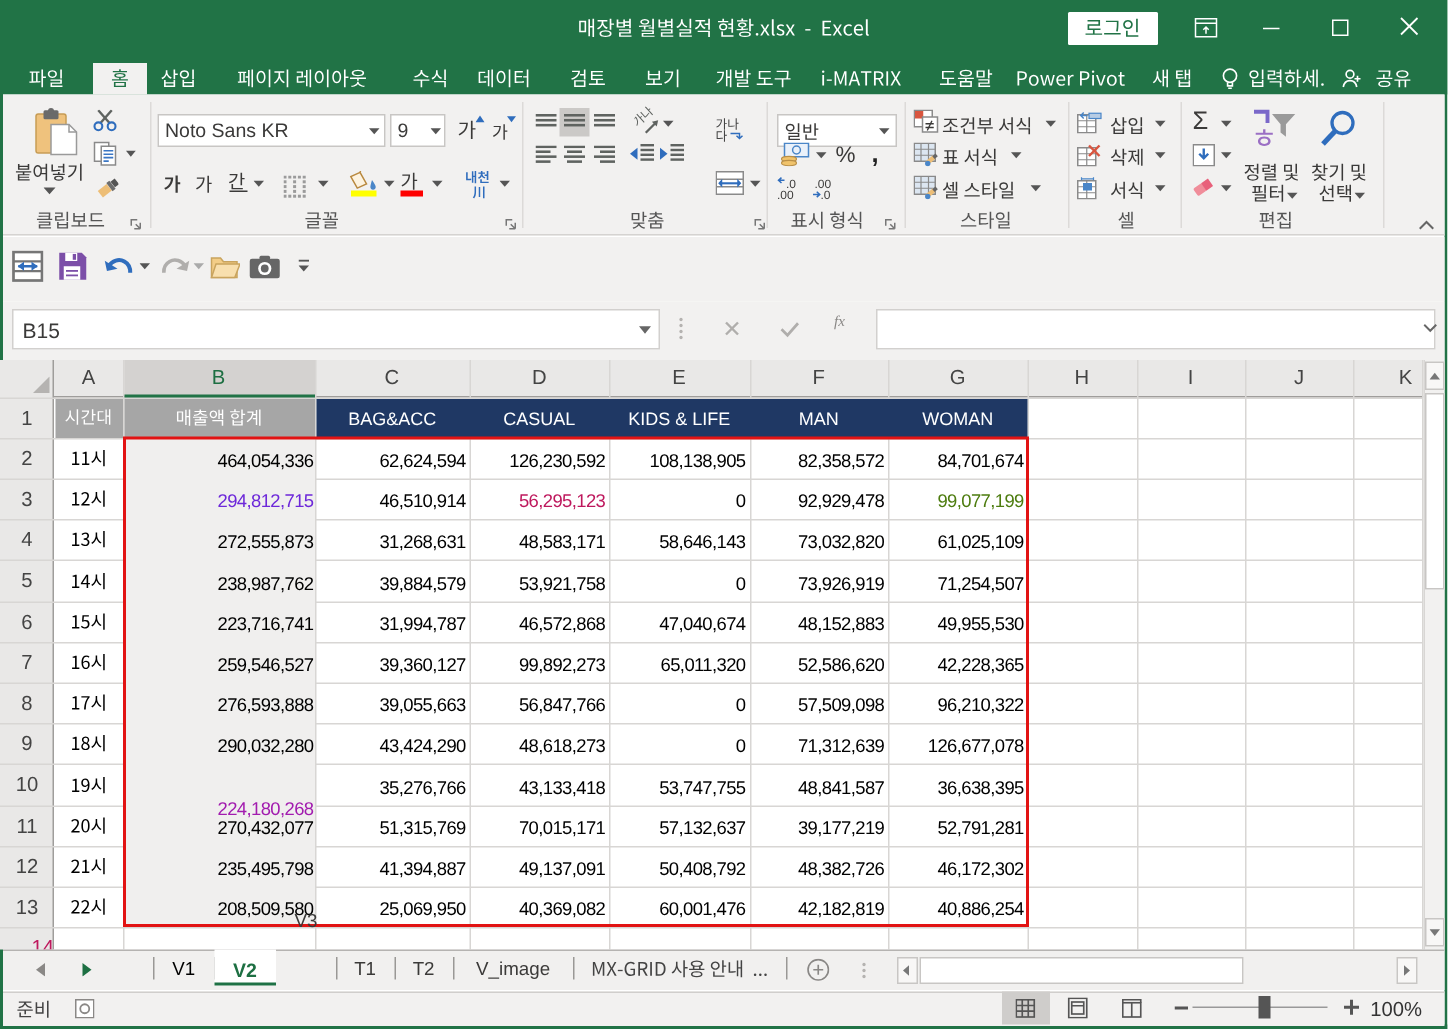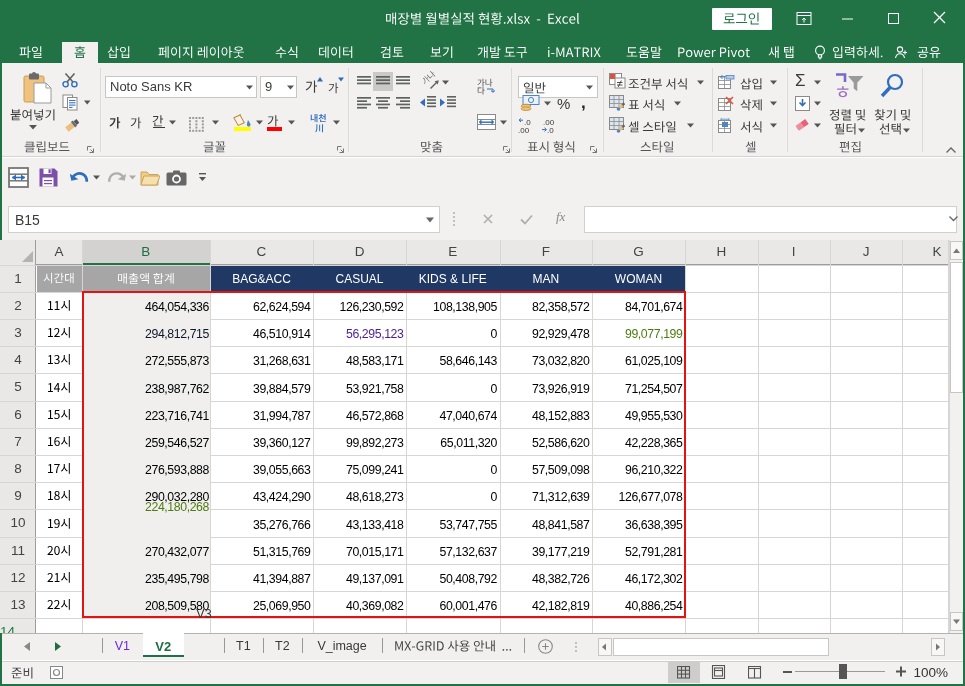--- a/index.html
+++ b/index.html
@@ -780,21 +780,21 @@
       <circle cx="2" cy="14" r="1.1"></circle>
     </g>
   </svg>
 <svg class="abs" style="left:481px;top:212px" width="14" height="14" stroke="#b0aeac" stroke-width="1.6">
     <line x1="3" y1="3" x2="11" y2="11"></line>
     <line x1="11" y1="3" x2="3" y2="11"></line>
   </svg>
 <svg class="abs" style="left:519px;top:212px" width="15" height="14" fill="none" stroke="#b0aeac" stroke-width="1.8">
     <path d="M2 7.5l4 4 7-8"></path>
   </svg>
-<div style="position:absolute;left:556px;top:209px;font-style:italic;font-size:13px;font-family:'Liberation Serif',serif;color:#8a8886">fx</div>
+<div style="position:absolute;left:556px;top:209px;font-style:italic;font-size:10px;font-family:'Liberation Serif',serif;color:#8a8886">fx</div>
 <div style="position:absolute;left:584px;top:206px;width:373px;height:27px;background:#fff;border:1px solid #d2d0ce"></div>
 <svg class="abs" style="left:948px;top:215px" width="11" height="8" fill="none" stroke="#666" stroke-width="1.3">
     <path d="M1.5 1.5L5.5 5.5 9.5 1.5"></path>
   </svg>
 <div style="position:absolute;left:2px;top:240px;width:947px;height:393px;background:#fff"></div>
 <div style="position:absolute;left:0px;top:240px;width:949px;height:24.5px;background:#e9e8e7;border-bottom:1px solid #9f9d9b"></div>
 <div style="position:absolute;left:0px;top:240px;width:36px;height:393px;background:#e9e8e7;border-right:1px solid #9f9d9b"></div>
 <svg class="abs" style="left:22px;top:251px" width="12" height="12">
     <path d="M11 0v11H0z" fill="#b5b3b1"></path>
   </svg>
@@ -841,21 +841,21 @@
 <div style="position:absolute;top:352.1px;left:0;width:36px;text-align:center;font:400 13.5px 'Liberation Sans',sans-serif;color:#444;white-space:pre">4</div>
 <div style="position:absolute;top:379.3px;left:0;width:36px;text-align:center;font:400 13.5px 'Liberation Sans',sans-serif;color:#444;white-space:pre">5</div>
 <div style="position:absolute;top:406.5px;left:0;width:36px;text-align:center;font:400 13.5px 'Liberation Sans',sans-serif;color:#444;white-space:pre">6</div>
 <div style="position:absolute;top:433.7px;left:0;width:36px;text-align:center;font:400 13.5px 'Liberation Sans',sans-serif;color:#444;white-space:pre">7</div>
 <div style="position:absolute;top:460.9px;left:0;width:36px;text-align:center;font:400 13.5px 'Liberation Sans',sans-serif;color:#444;white-space:pre">8</div>
 <div style="position:absolute;top:488.1px;left:0;width:36px;text-align:center;font:400 13.5px 'Liberation Sans',sans-serif;color:#444;white-space:pre">9</div>
 <div style="position:absolute;top:515.3px;left:0;width:36px;text-align:center;font:400 13.5px 'Liberation Sans',sans-serif;color:#444;white-space:pre">10</div>
 <div style="position:absolute;top:542.5px;left:0;width:36px;text-align:center;font:400 13.5px 'Liberation Sans',sans-serif;color:#444;white-space:pre">11</div>
 <div style="position:absolute;top:569.7px;left:0;width:36px;text-align:center;font:400 13.5px 'Liberation Sans',sans-serif;color:#444;white-space:pre">12</div>
 <div style="position:absolute;top:596.9px;left:0;width:36px;text-align:center;font:400 13.5px 'Liberation Sans',sans-serif;color:#444;white-space:pre">13</div>
-<div style="position:absolute;top:624.0999999999999px;left:0;width:36px;text-align:left;font:400 13.5px 'Liberation Sans',sans-serif;color:#15803d;white-space:pre">14</div>
+<div style="position:absolute;top:624.0999999999999px;left:0;width:36px;text-align:right;font:400 13.5px 'Liberation Sans',sans-serif;color:#be185d;white-space:pre">14</div>
 <div style="position:absolute;left:83px;top:291.7px;width:126.5px;height:326.4px;background:#f0efee"></div>
 <div style="position:absolute;left:37px;top:265.5px;width:45px;height:26.2px;background:#a6a6a6"></div>
 <div style="position:absolute;left:83px;top:265.5px;width:126.5px;height:26.2px;background:#a6a6a6"></div>
 <div style="position:absolute;left:210.5px;top:265.5px;width:474.5px;height:26.2px;background:#1f3864"></div>
 <svg style="position:absolute;left:43.1px;top:269.3px;overflow:visible" width="31.7" height="16.7">
     <g fill="#fff" transform="translate(0,13.34) scale(0.01150,-0.01150)">
       <use href="#r81" x="0"></use>
       <use href="#r72" x="920"></use>
       <use href="#r101" x="1840"></use>
     </g>
@@ -887,23 +887,23 @@
 <div style="position:absolute;top:300.0px;right:468px;font:400 12.3px 'Liberation Sans',sans-serif;color:#000;letter-spacing:-0.4px;white-space:pre">108,138,905</div>
 <div style="position:absolute;top:300.0px;right:375.5px;font:400 12.3px 'Liberation Sans',sans-serif;color:#000;letter-spacing:-0.4px;white-space:pre">82,358,572</div>
 <div style="position:absolute;top:300.0px;right:282.5px;font:400 12.3px 'Liberation Sans',sans-serif;color:#000;letter-spacing:-0.4px;white-space:pre">84,701,674</div>
 <svg style="position:absolute;left:46.8px;top:323.1px;overflow:visible" width="24.4" height="17.4">
     <g fill="#000" transform="translate(0,13.92) scale(0.01200,-0.01200)">
       <use href="#r106" x="0"></use>
       <use href="#r107" x="555"></use>
       <use href="#r81" x="1110"></use>
     </g>
   </svg>
-<div style="position:absolute;top:327.2px;right:756px;font:400 12.3px 'Liberation Sans',sans-serif;color:#0f172a;letter-spacing:-0.4px;white-space:pre">294,812,715</div>
+<div style="position:absolute;top:327.2px;right:756px;font:400 12.3px 'Liberation Sans',sans-serif;color:#6d28d9;letter-spacing:-0.4px;white-space:pre">294,812,715</div>
 <div style="position:absolute;top:327.2px;right:654.5px;font:400 12.3px 'Liberation Sans',sans-serif;color:#000;letter-spacing:-0.4px;white-space:pre">46,510,914</div>
-<div style="position:absolute;top:327.2px;right:561.5px;font:400 12.3px 'Liberation Sans',sans-serif;color:#4c1d95;letter-spacing:-0.4px;white-space:pre">56,295,123</div>
+<div style="position:absolute;top:327.2px;right:561.5px;font:400 12.3px 'Liberation Sans',sans-serif;color:#be185d;letter-spacing:-0.4px;white-space:pre">56,295,123</div>
 <div style="position:absolute;top:327.2px;right:468px;font:400 12.3px 'Liberation Sans',sans-serif;color:#000;letter-spacing:-0.4px;white-space:pre">0</div>
 <div style="position:absolute;top:327.2px;right:375.5px;font:400 12.3px 'Liberation Sans',sans-serif;color:#000;letter-spacing:-0.4px;white-space:pre">92,929,478</div>
 <div style="position:absolute;top:327.2px;right:282.5px;font:400 12.3px 'Liberation Sans',sans-serif;color:#4d7c0f;letter-spacing:-0.4px;white-space:pre">99,077,199</div>
 <svg style="position:absolute;left:46.8px;top:350.3px;overflow:visible" width="24.4" height="17.4">
     <g fill="#000" transform="translate(0,13.92) scale(0.01200,-0.01200)">
       <use href="#r106" x="0"></use>
       <use href="#r108" x="555"></use>
       <use href="#r81" x="1110"></use>
     </g>
   </svg>
@@ -954,21 +954,21 @@
 <div style="position:absolute;top:436.0px;right:282.5px;font:400 12.3px 'Liberation Sans',sans-serif;color:#000;letter-spacing:-0.4px;white-space:pre">42,228,365</div>
 <svg style="position:absolute;left:46.8px;top:459.1px;overflow:visible" width="24.4" height="17.4">
     <g fill="#000" transform="translate(0,13.92) scale(0.01200,-0.01200)">
       <use href="#r106" x="0"></use>
       <use href="#r112" x="555"></use>
       <use href="#r81" x="1110"></use>
     </g>
   </svg>
 <div style="position:absolute;top:463.2px;right:756px;font:400 12.3px 'Liberation Sans',sans-serif;color:#000;letter-spacing:-0.4px;white-space:pre">276,593,888</div>
 <div style="position:absolute;top:463.2px;right:654.5px;font:400 12.3px 'Liberation Sans',sans-serif;color:#000;letter-spacing:-0.4px;white-space:pre">39,055,663</div>
-<div style="position:absolute;top:463.2px;right:561.5px;font:400 12.3px 'Liberation Sans',sans-serif;color:#000;letter-spacing:-0.4px;white-space:pre">75,099,241</div>
+<div style="position:absolute;top:463.2px;right:561.5px;font:400 12.3px 'Liberation Sans',sans-serif;color:#000;letter-spacing:-0.4px;white-space:pre">56,847,766</div>
 <div style="position:absolute;top:463.2px;right:468px;font:400 12.3px 'Liberation Sans',sans-serif;color:#000;letter-spacing:-0.4px;white-space:pre">0</div>
 <div style="position:absolute;top:463.2px;right:375.5px;font:400 12.3px 'Liberation Sans',sans-serif;color:#000;letter-spacing:-0.4px;white-space:pre">57,509,098</div>
 <div style="position:absolute;top:463.2px;right:282.5px;font:400 12.3px 'Liberation Sans',sans-serif;color:#000;letter-spacing:-0.4px;white-space:pre">96,210,322</div>
 <svg style="position:absolute;left:46.8px;top:486.3px;overflow:visible" width="24.4" height="17.4">
     <g fill="#000" transform="translate(0,13.92) scale(0.01200,-0.01200)">
       <use href="#r106" x="0"></use>
       <use href="#r113" x="555"></use>
       <use href="#r81" x="1110"></use>
     </g>
   </svg>
@@ -978,21 +978,21 @@
 <div style="position:absolute;top:490.40000000000003px;right:468px;font:400 12.3px 'Liberation Sans',sans-serif;color:#000;letter-spacing:-0.4px;white-space:pre">0</div>
 <div style="position:absolute;top:490.40000000000003px;right:375.5px;font:400 12.3px 'Liberation Sans',sans-serif;color:#000;letter-spacing:-0.4px;white-space:pre">71,312,639</div>
 <div style="position:absolute;top:490.40000000000003px;right:282.5px;font:400 12.3px 'Liberation Sans',sans-serif;color:#000;letter-spacing:-0.4px;white-space:pre">126,677,078</div>
 <svg style="position:absolute;left:46.8px;top:513.5px;overflow:visible" width="24.4" height="17.4">
     <g fill="#000" transform="translate(0,13.92) scale(0.01200,-0.01200)">
       <use href="#r106" x="0"></use>
       <use href="#r114" x="555"></use>
       <use href="#r81" x="1110"></use>
     </g>
   </svg>
-<div style="position:absolute;top:500px;right:756px;font:400 12.3px 'Liberation Sans',sans-serif;color:#4d7c0f;letter-spacing:-0.4px;white-space:pre">224,180,268</div>
+<div style="position:absolute;top:532px;right:756px;font:400 12.3px 'Liberation Sans',sans-serif;color:#a21caf;letter-spacing:-0.4px;white-space:pre">224,180,268</div>
 <div style="position:absolute;top:517.5999999999999px;right:654.5px;font:400 12.3px 'Liberation Sans',sans-serif;color:#000;letter-spacing:-0.4px;white-space:pre">35,276,766</div>
 <div style="position:absolute;top:517.5999999999999px;right:561.5px;font:400 12.3px 'Liberation Sans',sans-serif;color:#000;letter-spacing:-0.4px;white-space:pre">43,133,418</div>
 <div style="position:absolute;top:517.5999999999999px;right:468px;font:400 12.3px 'Liberation Sans',sans-serif;color:#000;letter-spacing:-0.4px;white-space:pre">53,747,755</div>
 <div style="position:absolute;top:517.5999999999999px;right:375.5px;font:400 12.3px 'Liberation Sans',sans-serif;color:#000;letter-spacing:-0.4px;white-space:pre">48,841,587</div>
 <div style="position:absolute;top:517.5999999999999px;right:282.5px;font:400 12.3px 'Liberation Sans',sans-serif;color:#000;letter-spacing:-0.4px;white-space:pre">36,638,395</div>
 <svg style="position:absolute;left:46.8px;top:540.7px;overflow:visible" width="24.4" height="17.4">
     <g fill="#000" transform="translate(0,13.92) scale(0.01200,-0.01200)">
       <use href="#r107" x="0"></use>
       <use href="#r115" x="555"></use>
       <use href="#r81" x="1110"></use>
@@ -1043,21 +1043,21 @@
   </svg>
 <div style="position:absolute;left:2px;top:633px;width:961px;height:27px;background:#f1f0ef;border-top:1px solid #b5b3b1"></div>
 <svg class="abs" style="left:22px;top:641px" width="10" height="10">
     <path d="M8 1v9L2 5.5z" fill="#8a8886"></path>
   </svg>
 <svg class="abs" style="left:53px;top:641px" width="10" height="10">
     <path d="M2 1v9l6-4.5z" fill="#1d6f42"></path>
   </svg>
 <div style="position:absolute;left:102.2px;top:638px;width:1px;height:15px;background:#9a9896"></div>
 <div style="position:absolute;left:142.6px;top:638px;width:1px;height:15px;background:#9a9896"></div>
-<div style="position:absolute;top:639px;left:0;width:244.8px;text-align:center;font:400 12.5px 'Liberation Sans',sans-serif;color:#6d28d9;white-space:pre">V1</div>
+<div style="position:absolute;top:639px;left:0;width:244.8px;text-align:center;font:400 12.5px 'Liberation Sans',sans-serif;color:#000000;white-space:pre">V1</div>
 <div style="position:absolute;left:142.6px;top:633px;width:41.4px;height:23.5px;background:#fff;border-bottom:2.5px solid #1e7145"></div>
 <div style="position:absolute;top:639px;left:0;width:326.6px;text-align:center;font:700 13px 'Liberation Sans',sans-serif;color:#1d6f42;white-space:pre">V2</div>
 <div style="position:absolute;left:223.9px;top:638px;width:1px;height:15px;background:#9a9896"></div>
 <div style="position:absolute;top:607px;left:0;width:407.9px;text-align:center;font:400 12.5px 'Liberation Sans',sans-serif;color:#3b3a39;white-space:pre">V3</div>
 <div style="position:absolute;left:262.9px;top:638px;width:1px;height:15px;background:#9a9896"></div>
 <div style="position:absolute;top:639px;left:0;width:486.79999999999995px;text-align:center;font:400 12.5px 'Liberation Sans',sans-serif;color:#3b3a39;white-space:pre">T1</div>
 <div style="position:absolute;left:301.9px;top:638px;width:1px;height:15px;background:#9a9896"></div>
 <div style="position:absolute;top:639px;left:0;width:564.8px;text-align:center;font:400 12.5px 'Liberation Sans',sans-serif;color:#3b3a39;white-space:pre">T2</div>
 <div style="position:absolute;left:382.2px;top:638px;width:1px;height:15px;background:#9a9896"></div>
 <div style="position:absolute;top:639px;left:0;width:684.0999999999999px;text-align:center;font:400 12.5px 'Liberation Sans',sans-serif;color:#3b3a39;white-space:pre">V_image</div>

